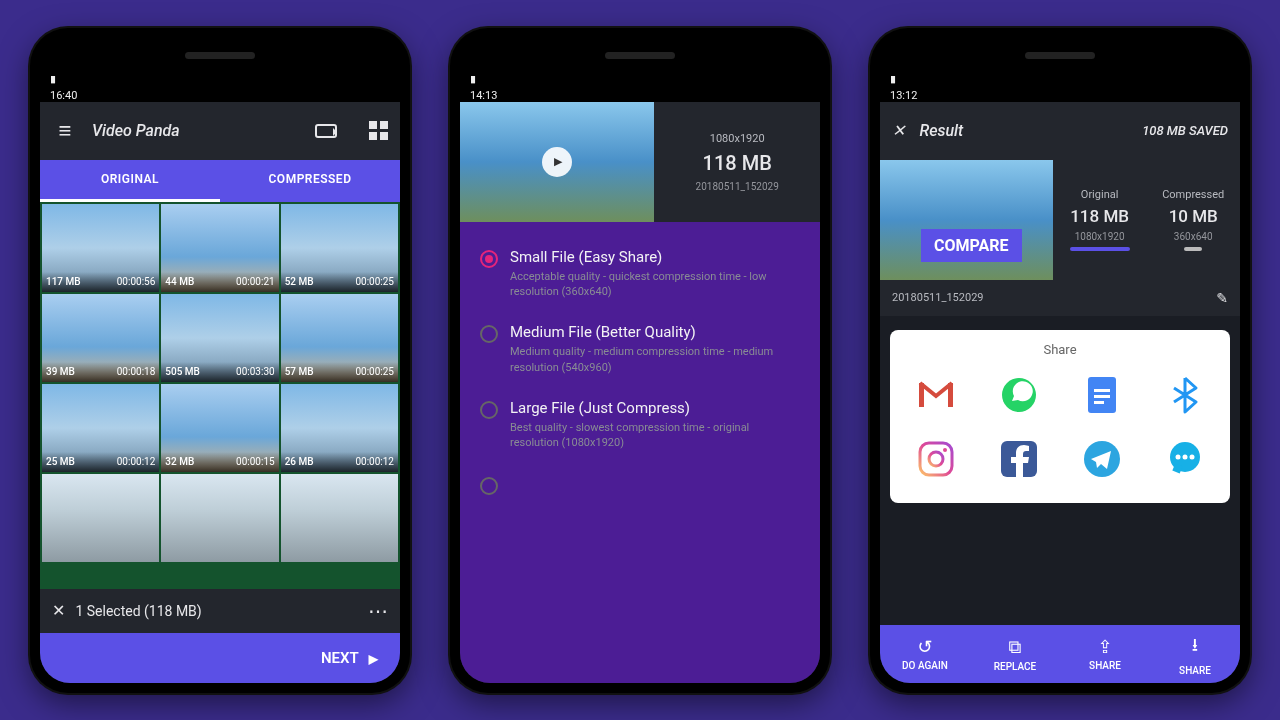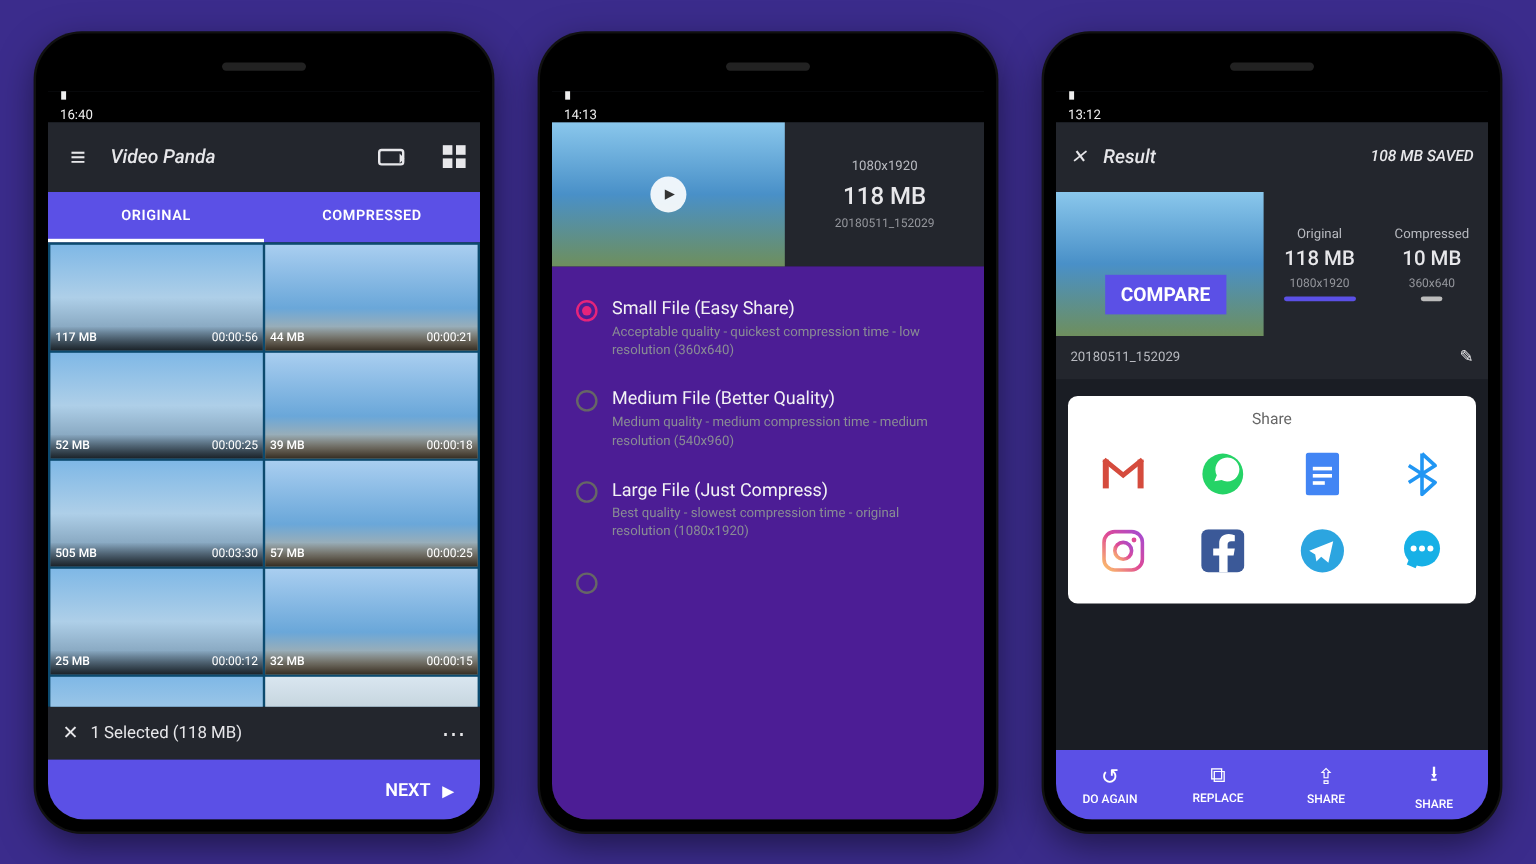--- a/index.html
+++ b/index.html
@@ -60,21 +60,21 @@
   .icon{display:inline-flex;width:26px;height:26px;align-items:center;justify-content:center;color:#e7e7ea;}
   .hamburger::before{content:"≡";font-size:22px;}
   .close-x::before{content:"✕";font-size:16px;}
   .grid4{display:grid;grid-template-columns:8px 8px;grid-template-rows:8px 8px;gap:3px;}
   .grid4 span{background:#e7e7ea;}
   
   .tabs{display:flex;background:#5b50e6;color:#fff;height:42px;}
   .tab{flex:1;display:flex;align-items:center;justify-content:center;font-size:12px;font-weight:600;letter-spacing:.5px;border-bottom:3px solid transparent;}
   .tab.active{border-bottom-color:#fff;}
   
-  .thumb-grid{flex:1;display:grid;grid-template-columns:repeat(2,1fr);grid-auto-rows:88px;gap:2px;padding:2px;background:#0c4a6e;overflow:hidden;}
+  .thumb-grid{flex:1;display:grid;grid-template-columns:repeat(3,1fr);grid-auto-rows:88px;gap:2px;padding:2px;background:#14532d;overflow:hidden;}
   .thumb{position:relative;font-size:10px;color:#fff;}
   .thumb-img{position:absolute;inset:0;}
   .sky{background:linear-gradient(#7fb8e6 0%,#aecfe8 50%,#6d8ca5 100%);}
   .sky2{background:linear-gradient(#a9cef0 0%,#6aa7d9 60%,#d2b690 100%);}
   .city{background:linear-gradient(#d9e6f0 0%,#bfcfd8 40%,#8e9ba3 100%);}
   .thumb .overlay{
     position:absolute;left:0;right:0;bottom:0;height:20px;
     background:linear-gradient(transparent,rgba(0,0,0,.75));
     display:flex;align-items:center;padding:0 4px;gap:6px;
   }

